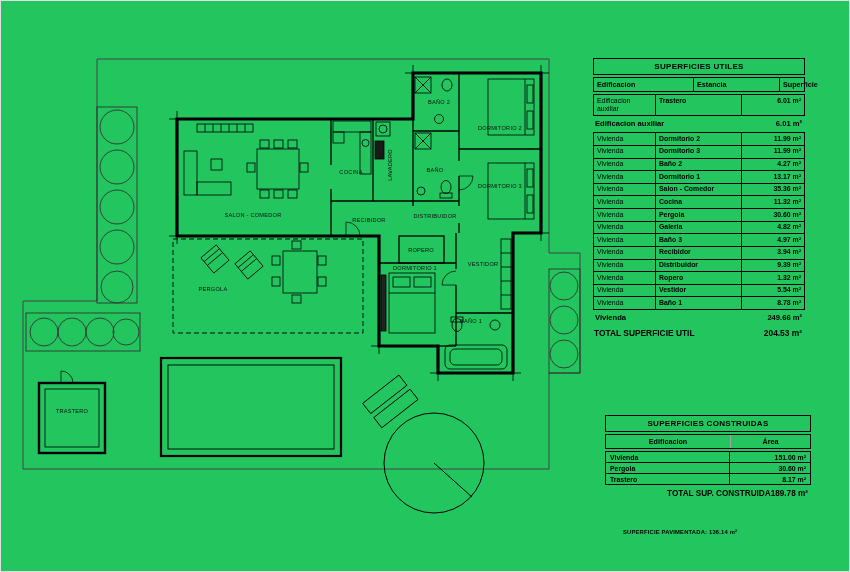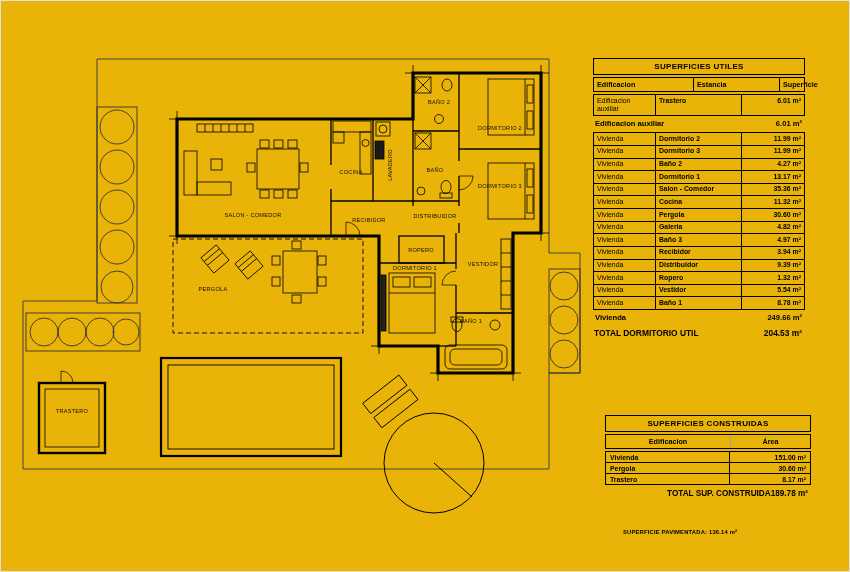--- a/index.html
+++ b/index.html
@@ -1,18 +1,18 @@
 <!DOCTYPE html>
 <html><head>
 <meta charset="utf-8">
 <style>
   * { box-sizing: border-box; margin: 0; padding: 0; }
   html,body { background:#fff; }
   body { width:850px; height:572px; font-family:"Liberation Sans", sans-serif; color:#000; position:relative; overflow:hidden; }
-  .sheet { position:absolute; inset:0; background:#eab308; border:1px solid #e0e0e0; }
+  .sheet { position:absolute; inset:0; background:#22c55e; border:1px solid #e0e0e0; }
 
   svg text { font-family:"Liberation Sans", sans-serif; fill:#111; }
 
   .panel { position:absolute; left:592px; top:57px; width:230px; }
 
   
   .tbl { width:212px; }
   .tbl-title { border:1px solid #000; font-weight:bold; font-size:8px; text-align:center; padding:3px 0; letter-spacing:.3px; }
   .thead3 { margin-top:2px; border:1px solid #000; display:grid; grid-template-columns:62px 86px 62px; font-weight:bold; font-size:7.2px; }
   .thead3 span { padding:2px 3px; }
@@ -378,21 +378,21 @@
             <span class="c3">8.78 m²</span>
           </div>
         </div>
 
       <div class="sub">
         <span>Vivienda</span>
         <span>249.66 m²</span>
       </div>
 
       <div class="grand">
-        <span>TOTAL DORMITORIO UTIL</span>
+        <span>TOTAL SUPERFICIE UTIL</span>
         <span>204.53 m²</span>
       </div>
     </div>
 
     <div class="tbl2">
       <div class="tbl-title">SUPERFICIES CONSTRUIDAS</div>
 
       <div class="thead2">
         <span>Edificacion</span>
         <span>Área</span>

